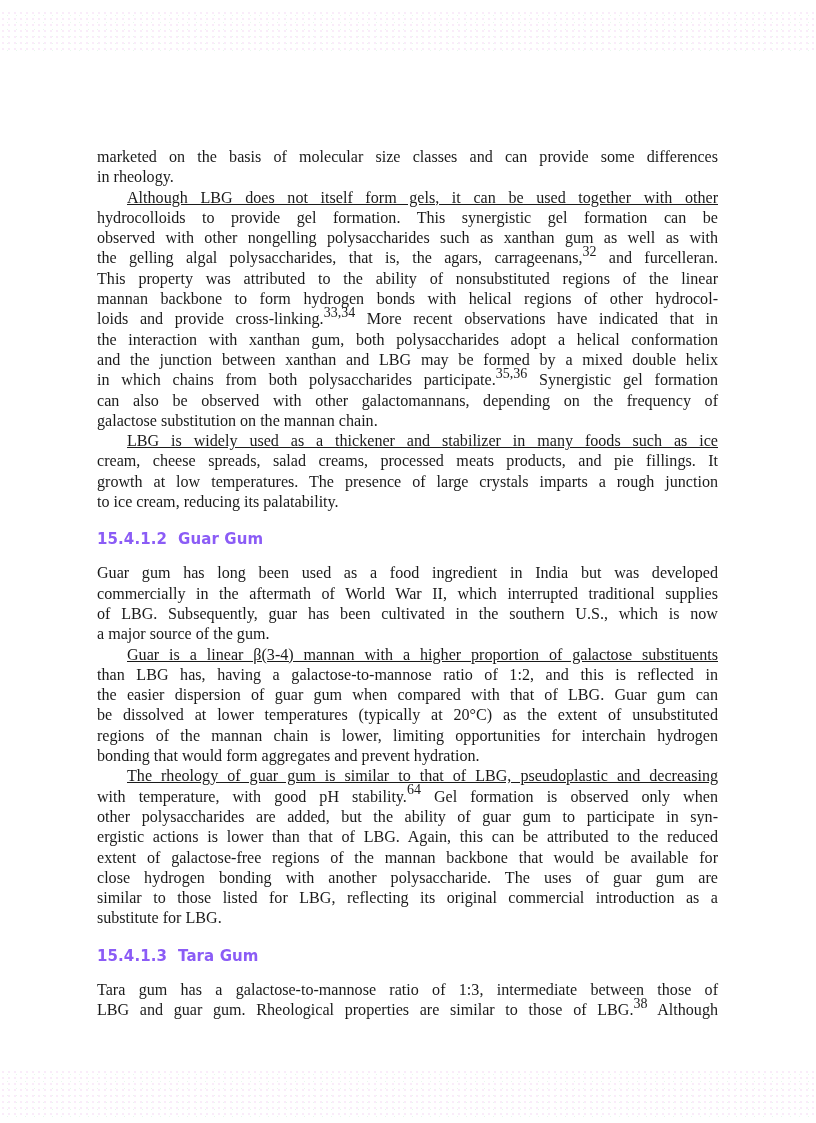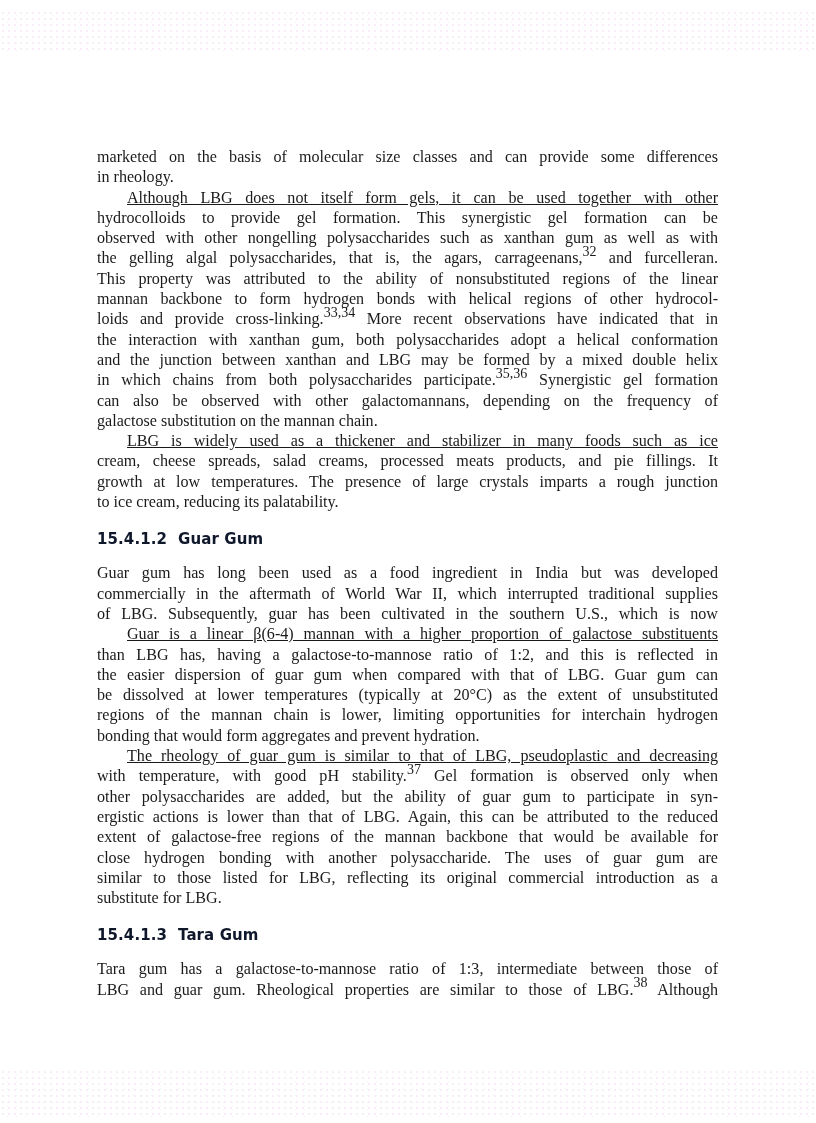--- a/index.html
+++ b/index.html
@@ -53,21 +53,21 @@
     sup {
       font-size: 14px;
       line-height: 0;
       position: relative;
       top: -1px;
     }
     .heading {
       font-family: "DejaVu Sans", "Liberation Sans", sans-serif;
       font-weight: bold;
       font-size: 15px;
-      color: #0f172a;
+      color: #8b5cf6;
       height: 20px;
       line-height: 20px;
       letter-spacing: 0.1px;
     }
     .heading .num {
       display: inline-block;
       width: 81px;
     }
     .gap-before-heading { height: 17px; }
     .gap-after-heading { height: 14px; }
@@ -109,32 +109,33 @@
   <div class="gap-before-heading"></div>
   <div class="heading">
     <span class="num">15.4.1.2</span><span>Guar Gum</span>
   </div>
   <div class="gap-after-heading"></div>
   <div>
       <div>
         <div class="line">Guar gum has long been used as a food ingredient in India but was developed</div>
         <div class="line">commercially in the aftermath of World War II, which interrupted traditional supplies</div>
         <div class="line">of LBG. Subsequently, guar has been cultivated in the southern U.S., which is now</div>
+        <div class="line last">a major source of the gum.</div>
       </div>
       <div>
-        <div class="line indent">Guar is a linear β(6-4) mannan with a higher proportion of galactose substituents</div>
+        <div class="line indent">Guar is a linear β(3-4) mannan with a higher proportion of galactose substituents</div>
         <div class="line">than LBG has, having a galactose-to-mannose ratio of 1:2, and this is reflected in</div>
         <div class="line">the easier dispersion of guar gum when compared with that of LBG. Guar gum can</div>
         <div class="line">be dissolved at lower temperatures (typically at 20°C) as the extent of unsubstituted</div>
         <div class="line">regions of the mannan chain is lower, limiting opportunities for interchain hydrogen</div>
         <div class="line last">bonding that would form aggregates and prevent hydration.</div>
       </div>
       <div>
         <div class="line indent">The rheology of guar gum is similar to that of LBG, pseudoplastic and decreasing</div>
-        <div class="line">with temperature, with good pH stability.<sup>37</sup> Gel formation is observed only when</div>
+        <div class="line">with temperature, with good pH stability.<sup>64</sup> Gel formation is observed only when</div>
         <div class="line">other polysaccharides are added, but the ability of guar gum to participate in syn-</div>
         <div class="line">ergistic actions is lower than that of LBG. Again, this can be attributed to the reduced</div>
         <div class="line">extent of galactose-free regions of the mannan backbone that would be available for</div>
         <div class="line">close hydrogen bonding with another polysaccharide. The uses of guar gum are</div>
         <div class="line">similar to those listed for LBG, reflecting its original commercial introduction as a</div>
         <div class="line last">substitute for LBG.</div>
       </div>
     </div>
 
   <div class="gap-before-heading"></div>

